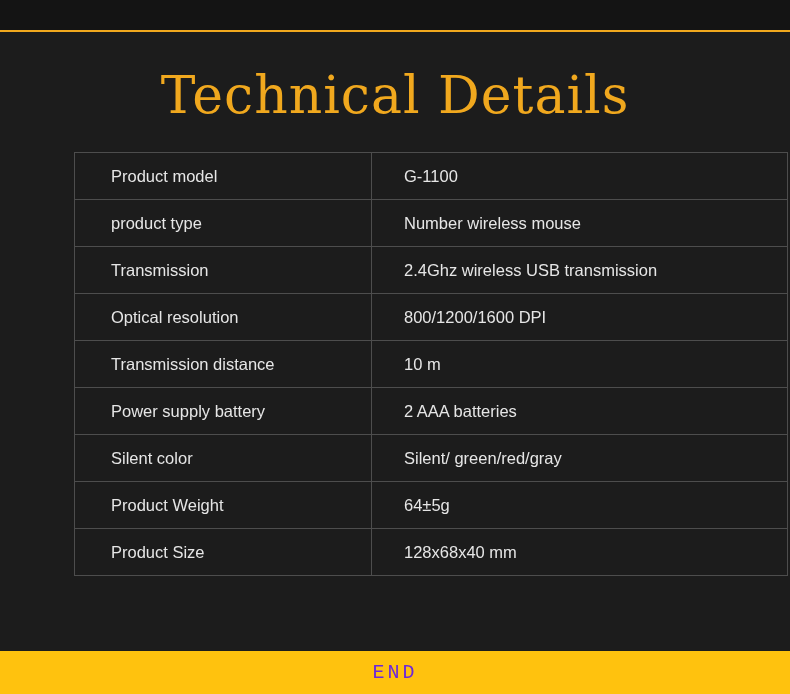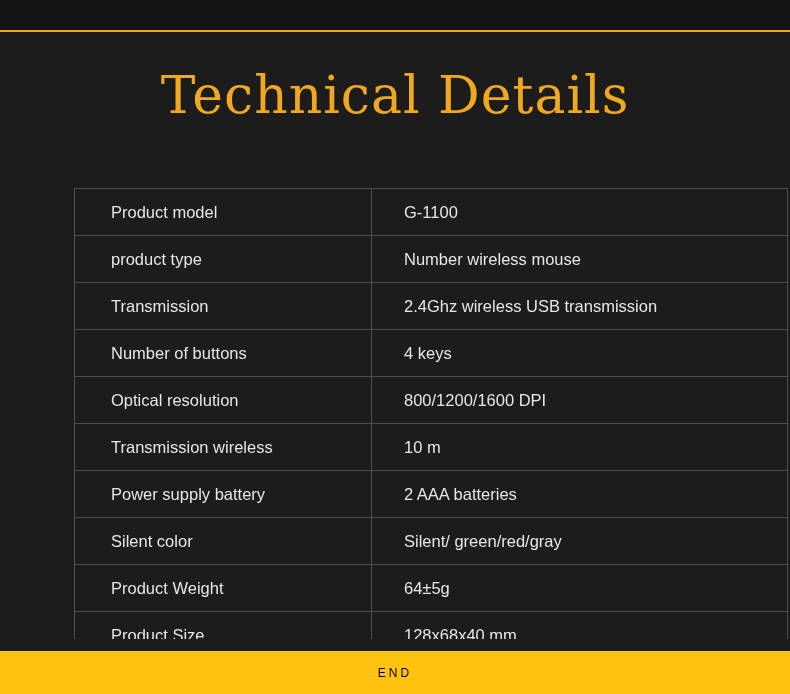--- a/index.html
+++ b/index.html
@@ -46,21 +46,20 @@
   .table-wrap {
     position: absolute;
     top: 152px;
     left: 74px;
     width: 643px;
   }
   table.spec {
     border-collapse: collapse;
     width: 643px;
     table-layout: fixed;
-    margin-top: 36px;
   }
   table.spec td {
     border: 1px solid #4d4d4d;
     height: 46px;
     color: #e6e6e6;
     font-size: 16.5px;
     font-weight: normal;
     padding: 0 0 0 36px;
     vertical-align: middle;
     background: #1c1c1c;
@@ -80,25 +79,25 @@
     left: 0;
     bottom: 0;
     width: 790px;
     height: 43px;
     background: #ffc20e;
     display: flex;
     align-items: center;
     justify-content: center;
   }
   .footer-text {
-    color: #000000;
-    font-size: 12px;
+    color: #6d28d9;
+    font-size: 20px;
     letter-spacing: 3px;
     font-weight: normal;
-    font-family: Liberation Sans, sans-serif;
+    font-family: Liberation Mono, monospace;
   }
   .footer-gap {
     position: absolute;
     left: 0;
     bottom: 43px;
     width: 790px;
     height: 12px;
     background: #1c1c1c;
   }
 </style>
@@ -120,29 +119,25 @@
         </tr>
         <tr>
           <td class="label">product type</td>
           <td class="value">Number wireless mouse</td>
         </tr>
         <tr>
           <td class="label">Transmission</td>
           <td class="value">2.4Ghz wireless USB transmission</td>
         </tr>
         <tr>
-          <td class="label">Number of buttons</td>
-          <td class="value">4 keys</td>
-        </tr>
-        <tr>
           <td class="label">Optical resolution</td>
           <td class="value">800/1200/1600 DPI</td>
         </tr>
         <tr>
-          <td class="label">Transmission wireless</td>
+          <td class="label">Transmission distance</td>
           <td class="value">10 m</td>
         </tr>
         <tr>
           <td class="label">Power supply battery</td>
           <td class="value">2  AAA batteries</td>
         </tr>
         <tr>
           <td class="label">Silent color</td>
           <td class="value">Silent/ green/red/gray</td>
         </tr>

